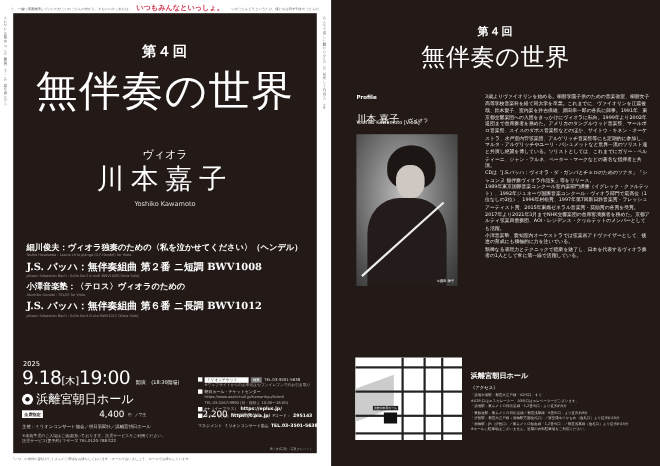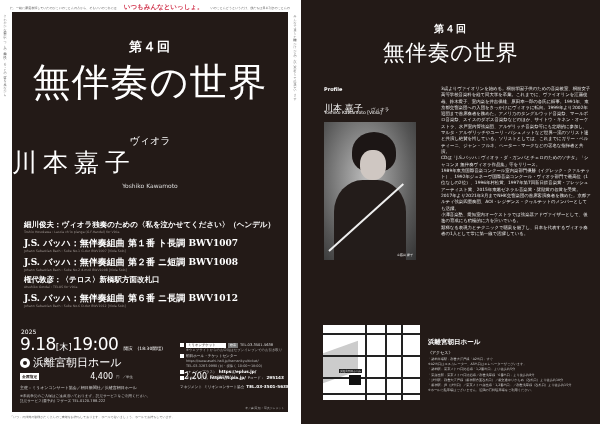--- a/index.html
+++ b/index.html
@@ -12,21 +12,21 @@
   .left-top-strip .catch { color: #d0324b; font-size: 6.5px; font-weight: bold; margin: 0 6px; text-align: right; }
   .left-side-strip { position: absolute; top: 12px; width: 10px; height: 400px; font-family: "DejaVu Sans", sans-serif; font-size: 3px; color: #777; writing-mode: vertical-rl; overflow: hidden; line-height: 10px; }
   .left-side-strip.l { left: 0; }
   .left-side-strip.r { left: 290px; }
   .left-bottom-strip { position: absolute; left: 10px; top: 413px; width: 280px; height: 8px; font-family: "DejaVu Sans", sans-serif; font-size: 3px; color: #666; line-height: 8px; white-space: nowrap; overflow: hidden; }
 
   .left-panel { position: absolute; left: 12px; top: 12px; width: 276px; height: 400px; background: #231a17; }
   .edition { position: absolute; left: 0; width: 100%; text-align: center; top: 26px; font-size: 13px; font-weight: bold; letter-spacing: 1px; }
   .main-title { position: absolute; left: 0; width: 100%; text-align: center; top: 48px; font-size: 38px; letter-spacing: 1px; line-height: 44px; }
   .instrument { position: absolute; left: 0; width: 100%; text-align: center; top: 122px; font-size: 10px; }
-  .artist-jp { position: absolute; left: 0; width: 100%; top: 136px; font-size: 25px; letter-spacing: 6px; line-height: 30px; }
+  .artist-jp { position: absolute; left: 0; width: 100%; text-align: center; top: 136px; font-size: 25px; letter-spacing: 6px; line-height: 30px; }
   .artist-en { position: absolute; left: 0; width: 100%; text-align: center; top: 170px; font-size: 6px; font-family: "DejaVu Sans", sans-serif; color: #ddd; }
 
   .program { position: absolute; left: 12px; top: 208px; width: 262px; }
   .prog-item { margin-bottom: 2px; }
   .prog-title { font-size: 7.5px; font-weight: bold; line-height: 10px; white-space: nowrap; }
   .prog-title.big { font-size: 9px; line-height: 12px; }
   .prog-sub { font-family: "DejaVu Sans", sans-serif; font-size: 3.2px; color: #9a918d; line-height: 5px; white-space: nowrap; }
 
   .year { position: absolute; left: 9px; top: 316px; font-size: 6px; font-family: "DejaVu Sans", sans-serif; }
   .datetime { position: absolute; left: 8px; top: 322px; white-space: nowrap; font-family: "DejaVu Sans", sans-serif; }
@@ -102,29 +102,25 @@
     <div class="instrument">ヴィオラ</div>
     <div class="artist-jp">川本嘉子</div>
     <div class="artist-en">Yoshiko Kawamoto</div>
 
     <div class="program">
       <div class="prog-item">
         <div class="prog-title">細川俊夫：ヴィオラ独奏のための〈私を泣かせてください〉（ヘンデル）</div>
         <div class="prog-sub">Toshio Hosokawa : Lascia ch'io pianga (G.F.Handel) for Viola</div>
       </div>
       <div class="prog-item">
-        <div class="prog-title big">J.S. バッハ：無伴奏組曲 第１番 ト長調 BWV1007</div>
-        <div class="prog-sub">Johann Sebastian Bach : Suite No.1 G-dur BWV1007 [Viola Solo]</div>
-      </div>
-      <div class="prog-item">
         <div class="prog-title big">J.S. バッハ：無伴奏組曲 第２番 ニ短調 BWV1008</div>
         <div class="prog-sub">Johann Sebastian Bach : Suite No.2 d-moll BWV1008 [Viola Solo]</div>
       </div>
       <div class="prog-item">
-        <div class="prog-title">権代敦彦：〈テロス〉新橋駅方面改札口</div>
+        <div class="prog-title">小澤音楽塾：〈テロス〉ヴィオラのための</div>
         <div class="prog-sub">Atsuhiko Gondai : TELOS for Viola</div>
       </div>
       <div class="prog-item">
         <div class="prog-title big">J.S. バッハ：無伴奏組曲 第６番 ニ長調 BWV1012</div>
         <div class="prog-sub">Johann Sebastian Bach : Suite No.6 D-dur BWV1012 [Viola Solo]</div>
       </div>
     </div>
 
     <div class="year">2025</div>
     <div class="datetime">

